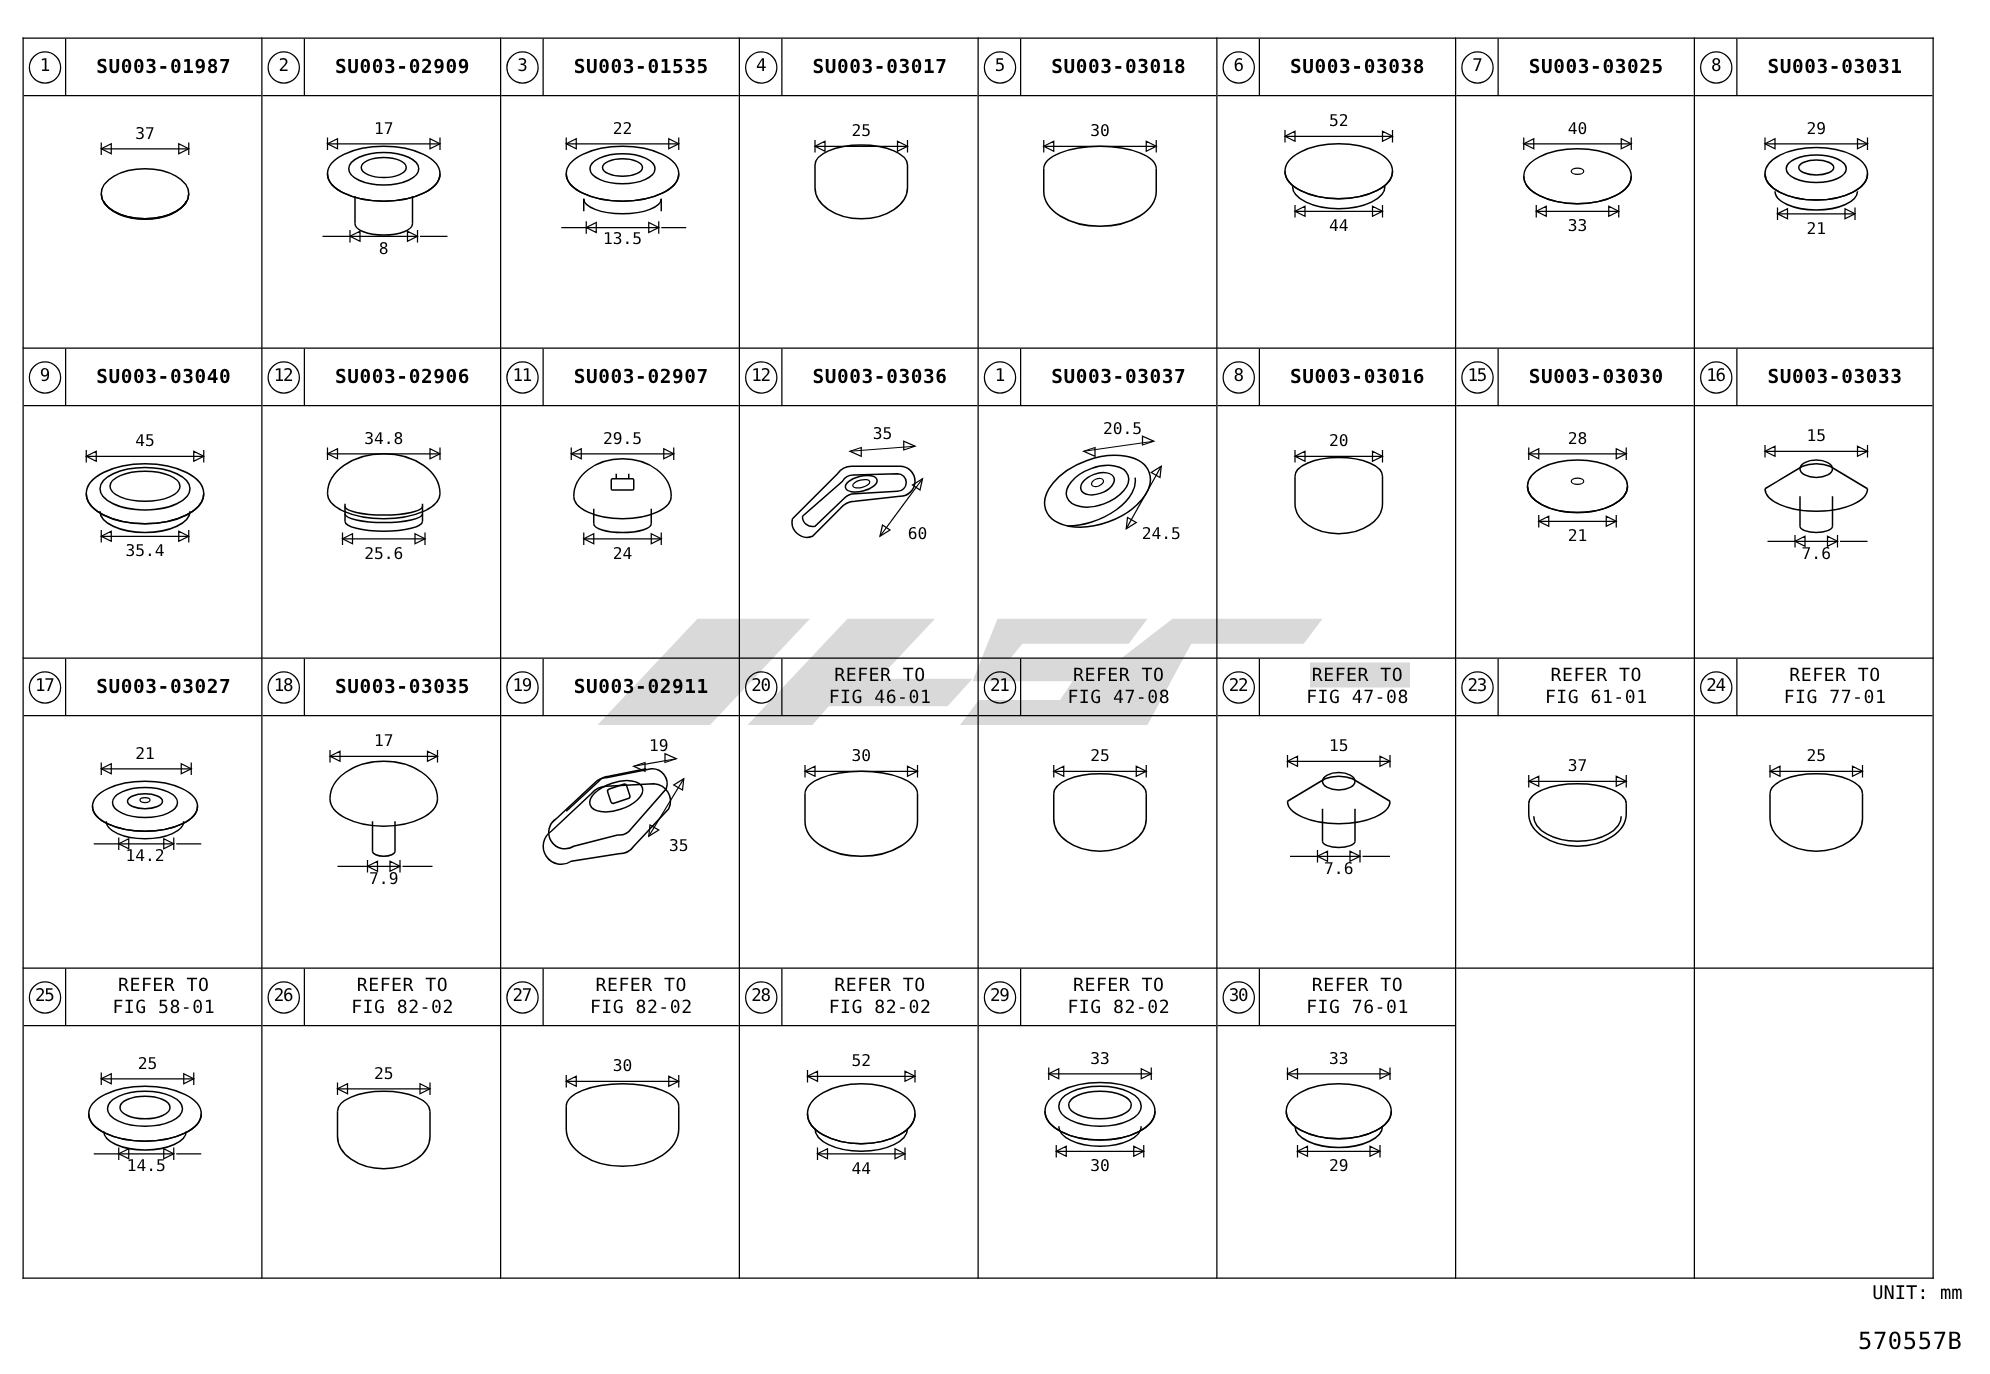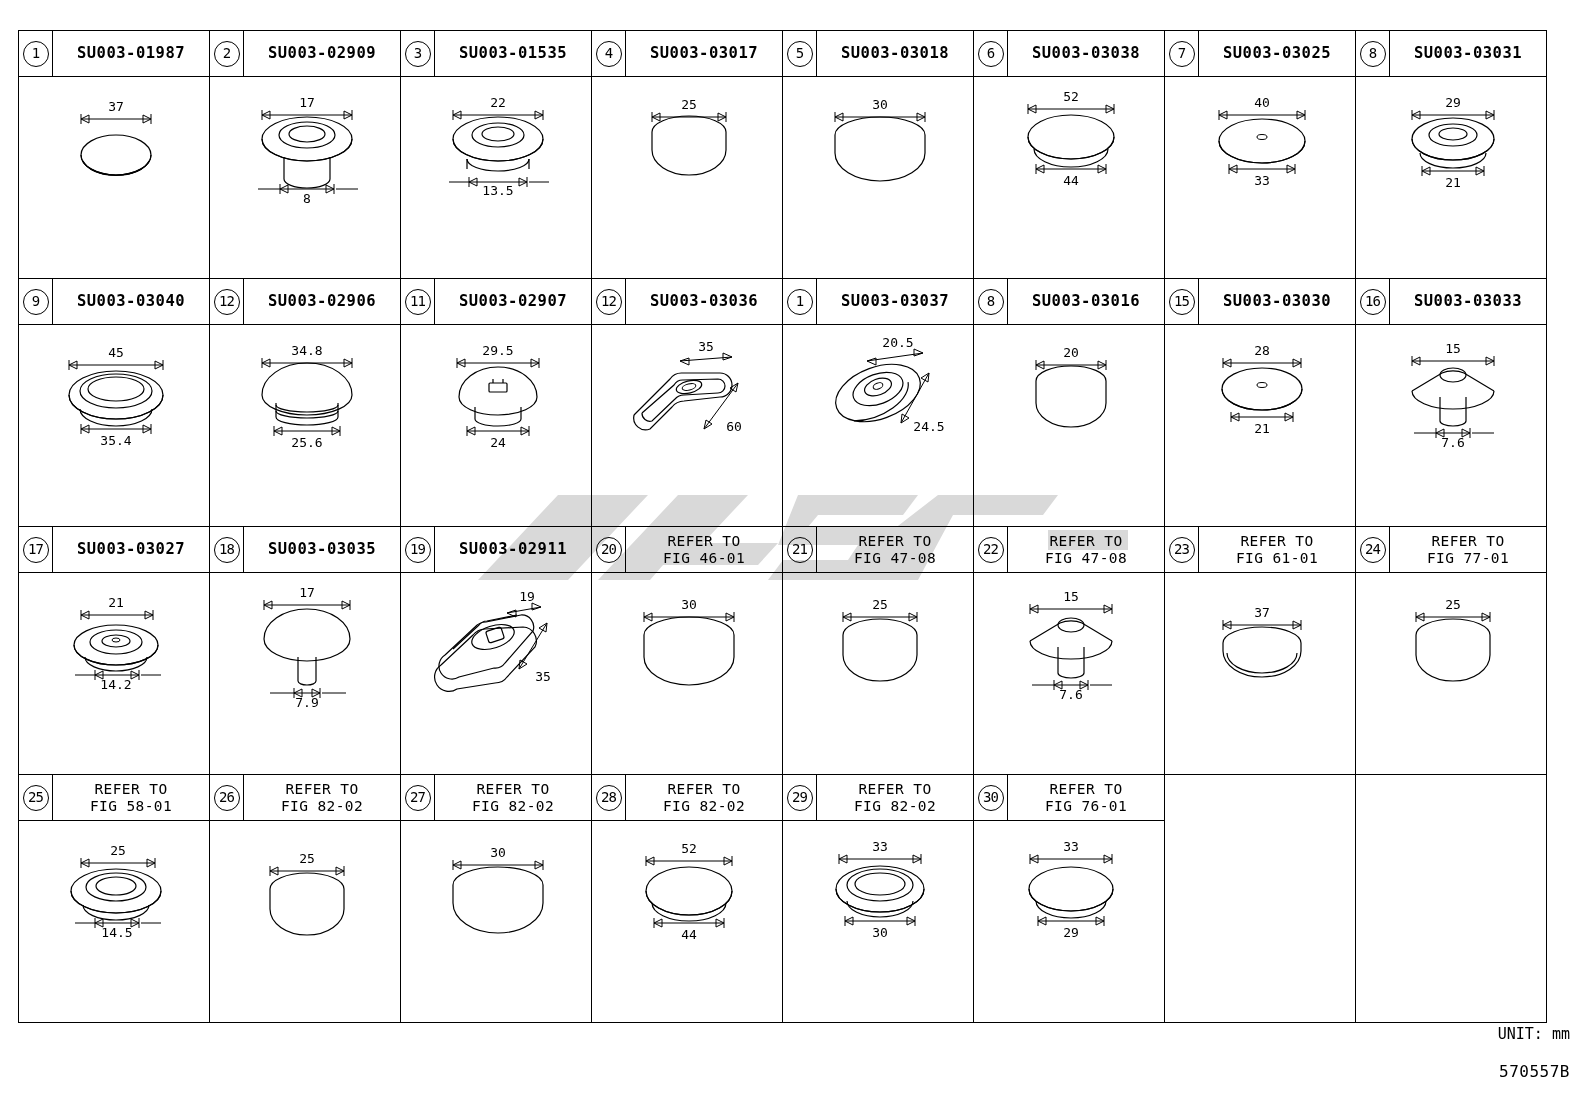--- a/index.html
+++ b/index.html
@@ -109,21 +109,21 @@
     right: 22px;
     top: 1025px;
     font-size: 15px;
     font-family: "DejaVu Sans Mono", monospace;
     margin-left: 27px;
   }
   .figcode {
     position: absolute;
     right: 22px;
     top: 1062px;
-    font-size: 16px;
+    font-size: 19px;
     font-family: "DejaVu Sans Mono", monospace;
     letter-spacing: 0.5px;
   }
   text {
     font-family: "DejaVu Sans Mono", monospace;
     font-size: 13px;
     fill: #000;
   }
   .ln { stroke: #000; stroke-width: 1.2; fill: none; }
   .ln-thin { stroke: #000; stroke-width: 1; fill: none; }

